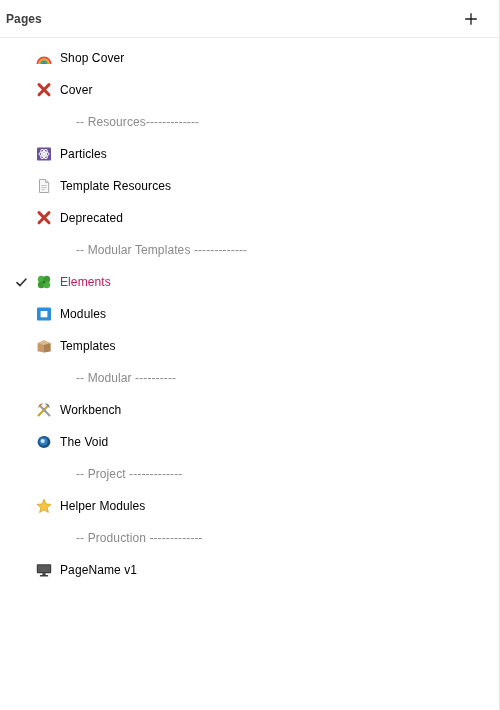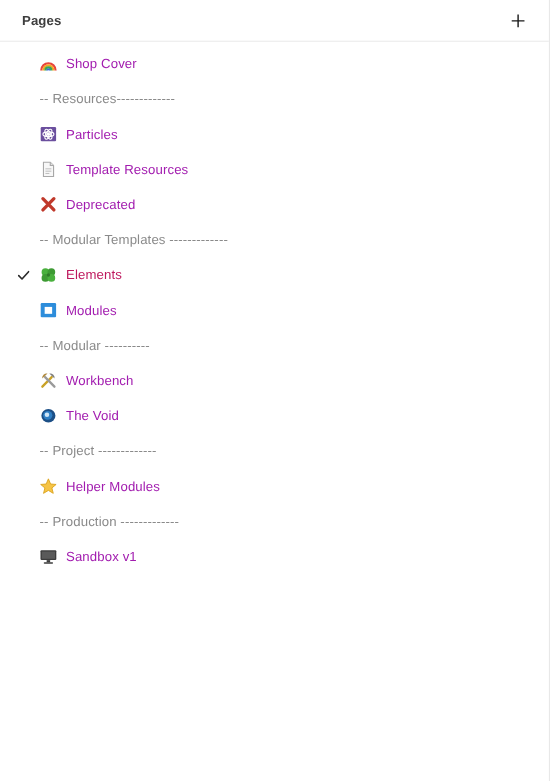--- a/index.html
+++ b/index.html
@@ -17,21 +17,21 @@
     background: #ffffff;
     border-right: 1px solid #e8e8e8;
     overflow: hidden;
   }
   
   .panel-header {
     position: relative;
     height: 38px;
     display: flex;
     align-items: center;
-    padding: 0 14px 0 20px;
+    padding: 0 14px 0 6px;
     border-bottom: 1px solid #ececec;
   }
   .panel-title {
     font-size: 12px;
     font-weight: bold;
     color: #3d3d3d;
     letter-spacing: 0.1px;
   }
   .add-page-button {
     position: absolute;
@@ -78,32 +78,33 @@
     flex: 0 0 16px;
     font-size: 13px;
     line-height: 16px;
     text-align: center;
     display: inline-block;
     overflow: hidden;
   }
   .page-icon svg { display: block; }
   .page-label {
     font-size: 12px;
-    color: #a21caf;
+    color: #000000;
     white-space: nowrap;
     letter-spacing: 0.1px;
   }
   .page-row.selected .page-label { color: #be185d; }
   
   .divider-row {
     height: 32px;
     display: flex;
     align-items: center;
     padding-left: 36px;
     cursor: pointer;
+    margin-left: 40px;
   }
   .divider-row .page-label {
     color: #8a8a8a;
     font-size: 12px;
   }
 </style>
 </head>
 <body>
 
 <div class="panel">
@@ -124,20 +125,28 @@
         <span class="page-icon">
           <svg width="16" height="16" viewBox="0 0 16 16">
             <path d="M1.5 14 A6.5 6.5 0 0 1 14.5 14" fill="none" stroke="#e8453c" stroke-width="2"></path>
             <path d="M3.5 14 A4.5 4.5 0 0 1 12.5 14" fill="none" stroke="#f5a623" stroke-width="2"></path>
             <path d="M5.3 14 A2.7 2.7 0 0 1 10.7 14" fill="none" stroke="#3aa757" stroke-width="2"></path>
             <path d="M6.9 14 A1.1 1.1 0 0 1 9.1 14" fill="none" stroke="#3b6fd4" stroke-width="1.6"></path>
           </svg>
         </span>
         <span class="page-label">Shop Cover</span>
       </div>
+      <div class="page-row">
+        <span class="page-icon">
+          <svg width="16" height="16" viewBox="0 0 16 16">
+            <path d="M3 2.6 L13 12.8 M13 2.6 L3 12.8" stroke="#c0392b" stroke-width="3" stroke-linecap="round"></path>
+          </svg>
+        </span>
+        <span class="page-label">Cover</span>
+      </div>
       <div class="divider-row">
         <span class="page-label">-- Resources-------------</span>
       </div>
       <div class="page-row">
         <span class="page-icon">
           <svg width="16" height="16" viewBox="0 0 16 16">
             <rect x="1" y="1.5" width="14" height="13" rx="1" fill="#6b4f9e"></rect>
             <circle cx="8" cy="8" r="1.6" fill="#ffffff"></circle>
             <ellipse cx="8" cy="8" rx="5" ry="2.1" fill="none" stroke="#ffffff" stroke-width="1"></ellipse>
             <ellipse cx="8" cy="8" rx="5" ry="2.1" fill="none" stroke="#ffffff" stroke-width="1" transform="rotate(60 8 8)"></ellipse>
@@ -186,20 +195,30 @@
       </div>
       <div class="page-row">
         <span class="page-icon">
           <svg width="16" height="16" viewBox="0 0 16 16">
             <rect x="1" y="1.5" width="14" height="13" rx="1" fill="#2d8ddb"></rect>
             <rect x="4.6" y="5" width="6.8" height="6.3" fill="#ffffff"></rect>
           </svg>
         </span>
         <span class="page-label">Modules</span>
       </div>
+      <div class="page-row">
+        <span class="page-icon">
+          <svg width="16" height="16" viewBox="0 0 16 16">
+            <path d="M1.5 5.2 L8 2.2 L14.5 5.2 v8 L8 14.6 L1.5 13.2 z" fill="#c79b6b"></path>
+            <path d="M1.5 5.2 L8 7 L14.5 5.2 L8 2.2 z" fill="#dcb88c"></path>
+            <path d="M8 7 v7.6 L14.5 13.2 v-8 z" fill="#ad8253"></path>
+          </svg>
+        </span>
+        <span class="page-label">Templates</span>
+      </div>
       <div class="divider-row">
         <span class="page-label">-- Modular ----------</span>
       </div>
       <div class="page-row">
         <span class="page-icon">
           <svg width="16" height="16" viewBox="0 0 16 16">
             <path d="M2.5 13.5 L11 4.8" stroke="#c9a227" stroke-width="2.1" stroke-linecap="round"></path>
             <path d="M13.5 13.5 L5 4.8" stroke="#9a9a9a" stroke-width="2.1" stroke-linecap="round"></path>
             <path d="M8.8 1.6 a4 4 0 0 1 4.8 4.6 z" fill="#7d7d7d"></path>
             <path d="M7.2 1.6 a4 4 0 0 0 -4.8 4.6 z" fill="#b08a3e"></path>
@@ -233,17 +252,17 @@
       </div>
       <div class="page-row">
         <span class="page-icon">
           <svg width="16" height="16" viewBox="0 0 16 16">
             <rect x="0.8" y="2.2" width="14.4" height="9" rx="1" fill="#3c3c3c"></rect>
             <rect x="2" y="3.4" width="12" height="6.6" fill="#5a5a5a"></rect>
             <rect x="6.4" y="11.2" width="3.2" height="2" fill="#3c3c3c"></rect>
             <rect x="3.8" y="13.1" width="8.4" height="1.4" rx="0.6" fill="#3c3c3c"></rect>
           </svg>
         </span>
-        <span class="page-label">Sandbox v1</span>
+        <span class="page-label">PageName v1</span>
       </div>
     </div>
 
 </div>
 
 </body></html>

